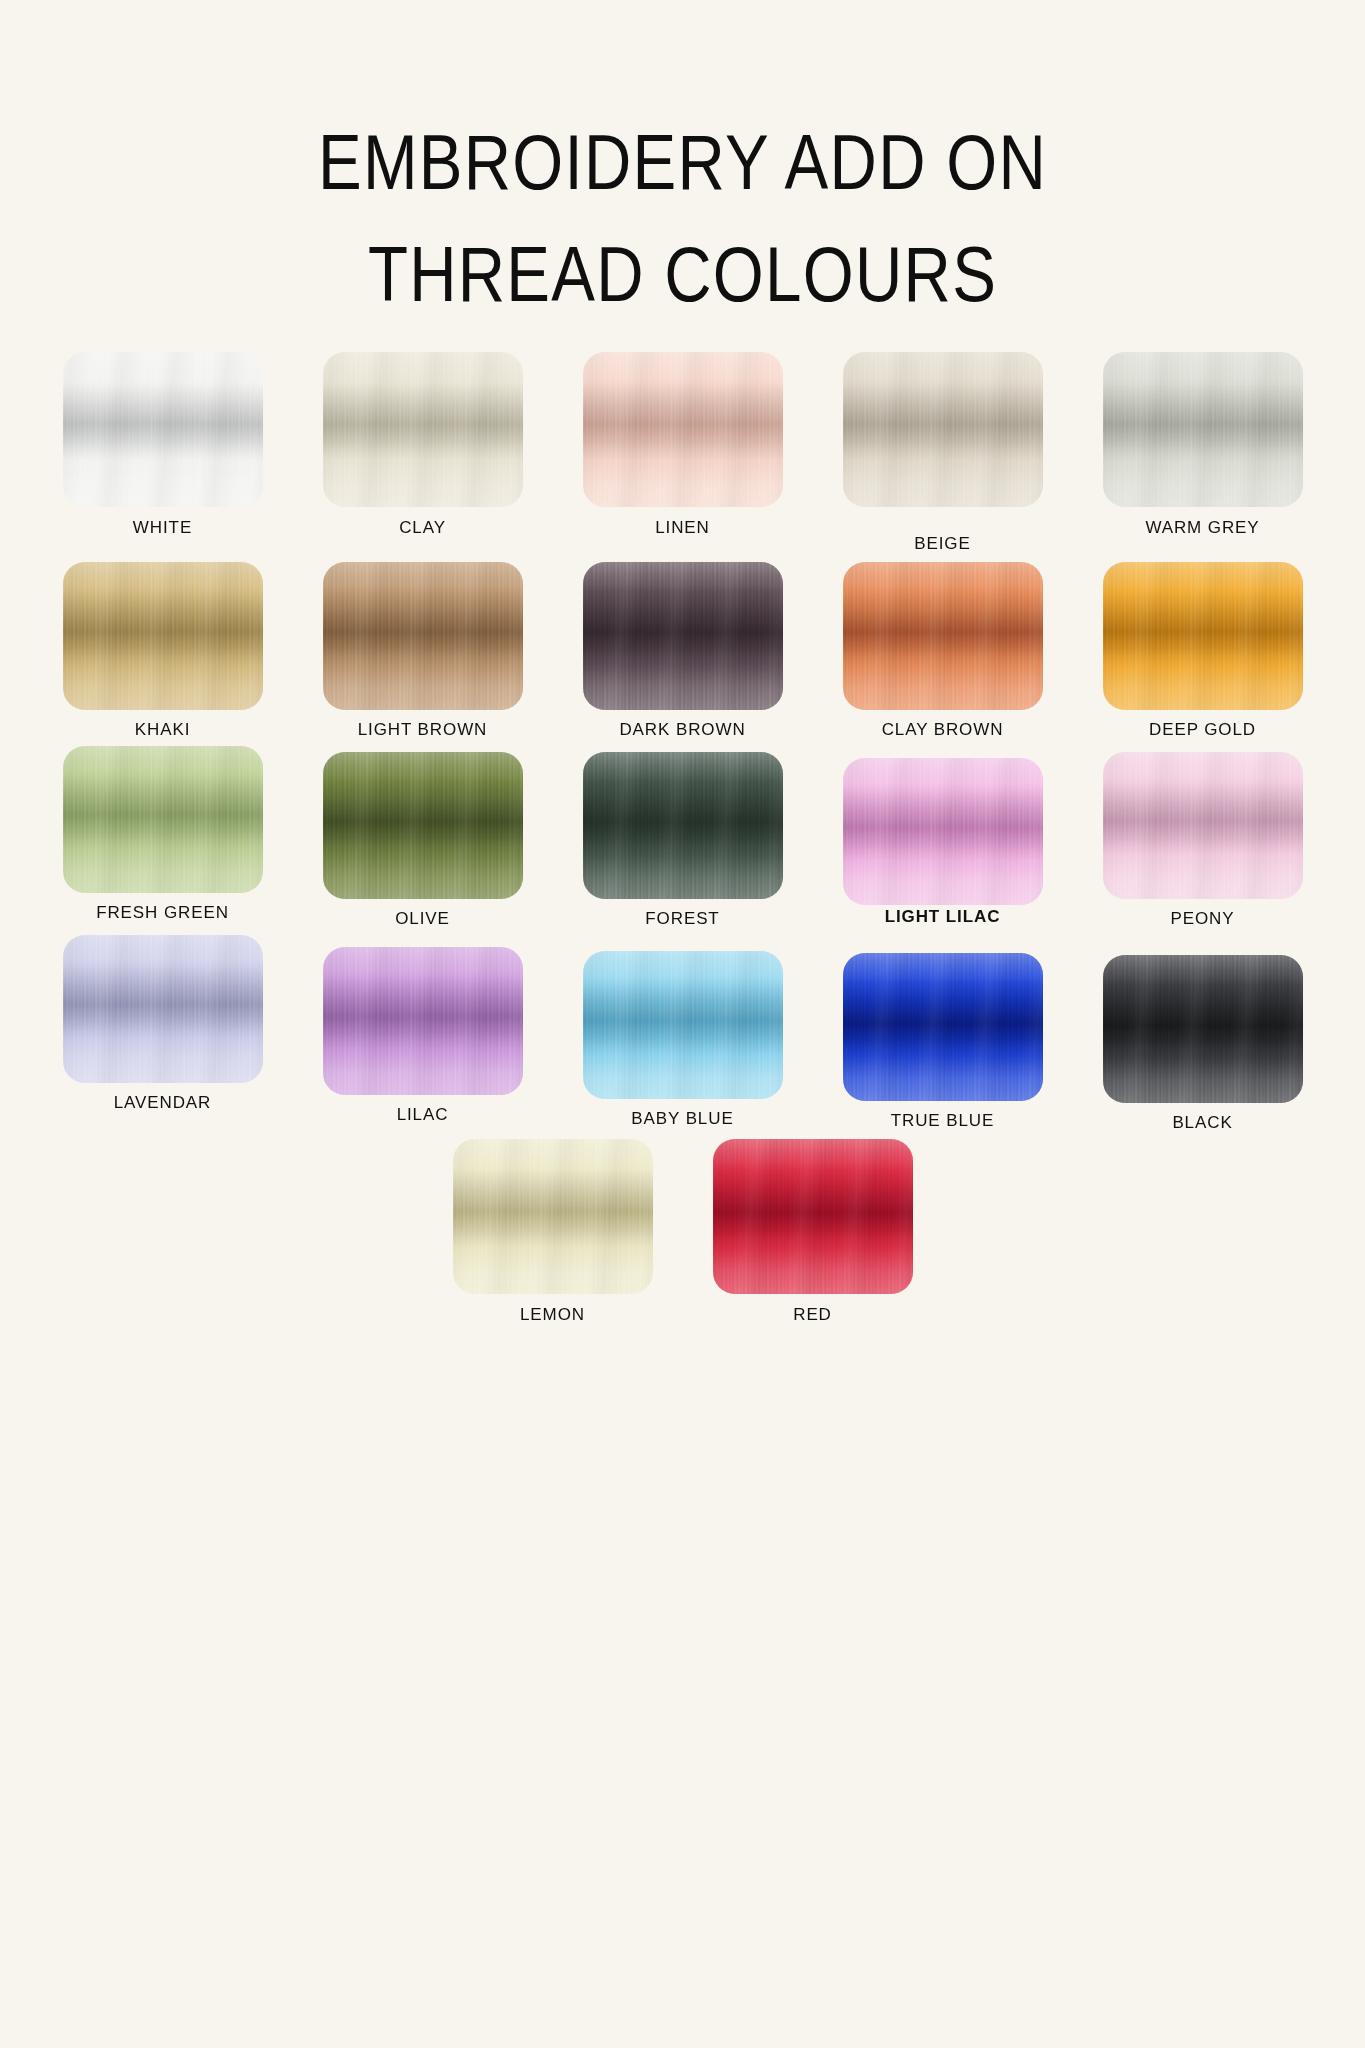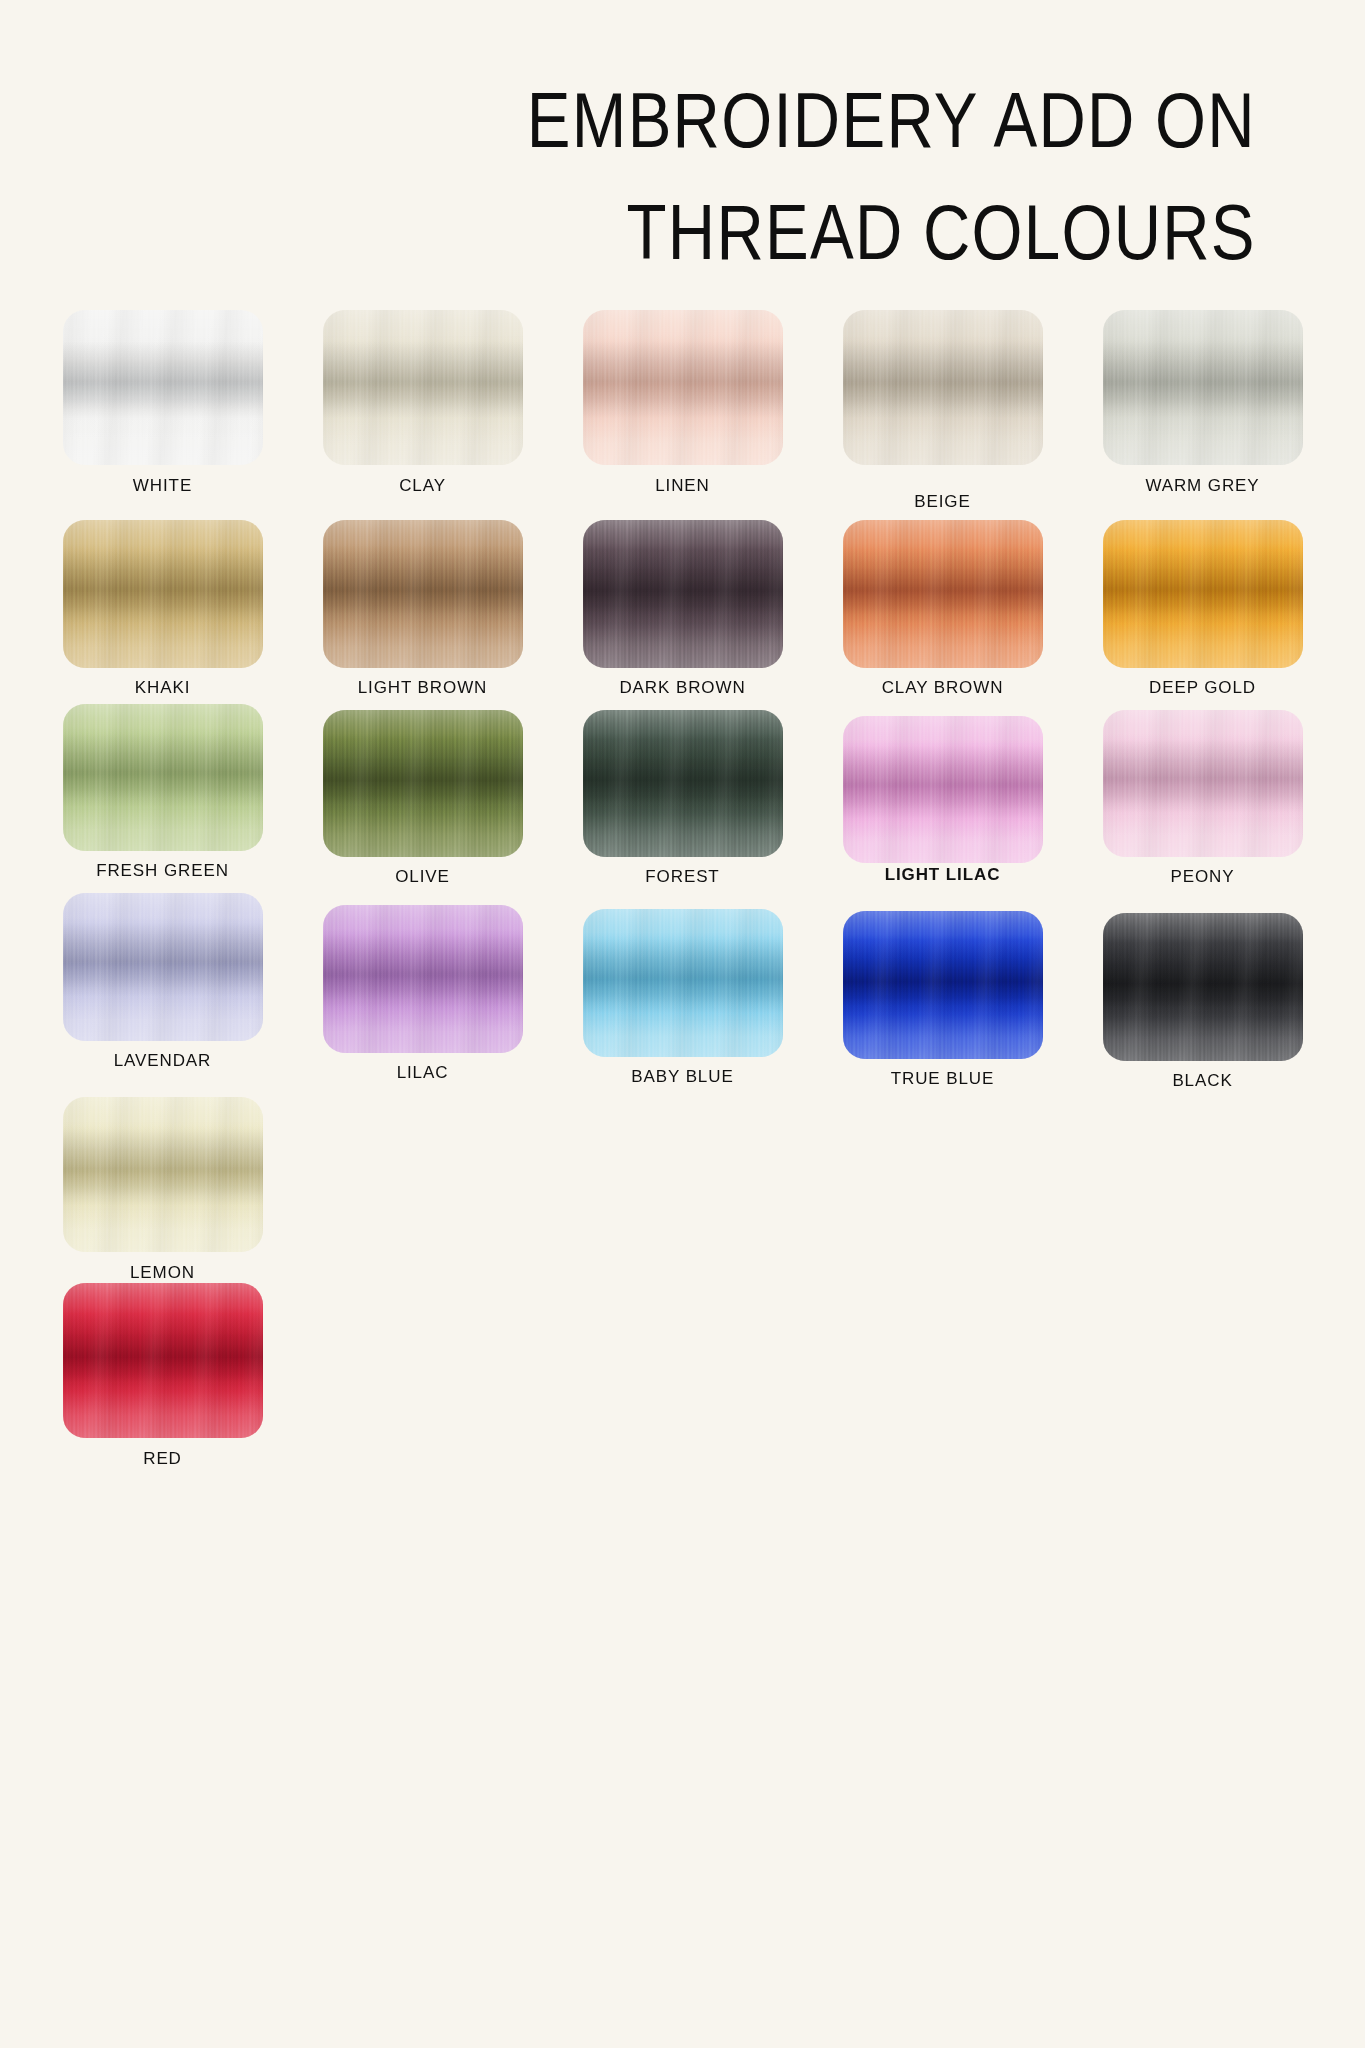--- a/index.html
+++ b/index.html
@@ -11,22 +11,22 @@
     height: 2048px;
     background: #f8f5ee;
     font-family: "Liberation Sans", sans-serif;
     overflow: hidden;
     position: relative;
   }
 
   
   .title-block {
     width: 100%;
-    text-align: right;
-    padding-top: 64px;
+    text-align: center;
+    padding-top: 106px;
     box-sizing: border-box;
   }
   .title-line {
     display: block;
     font-family: "Liberation Sans Narrow", "Liberation Sans", sans-serif;
     font-stretch: condensed;
     transform: scaleX(0.84);
     transform-origin: center;
     font-size: 78px;
     line-height: 112px;
@@ -289,21 +289,21 @@
       </div>
       <div class="swatch-cell" style="padding-top: 20px;">
         <div class="swatch" style="height: 148px; background: linear-gradient(rgb(59, 60, 64) 0%, rgb(59, 60, 64) 16%, rgb(47, 48, 52) 32%, rgb(30, 31, 34) 48%, rgb(47, 48, 52) 64%, rgb(59, 60, 64) 86%, rgb(59, 60, 64) 100%);">
           <div class="banding"></div>
           <div class="fibres"></div>
           <div class="streaks"></div>
         </div>
         <div class="swatch-label" style="margin-top: 10px;">BLACK</div>
       </div>
     </div>
-    <div class="swatch-row" style="margin-top: 6px; flex-direction: column;">
+    <div class="swatch-row" style="margin-top: 6px;">
       <div class="swatch-cell">
         <div class="swatch" style="height: 155px; background: linear-gradient(rgb(238, 234, 203) 0%, rgb(238, 234, 203) 16%, rgb(232, 226, 188) 32%, rgb(221, 211, 157) 48%, rgb(232, 226, 188) 64%, rgb(238, 234, 203) 86%, rgb(238, 234, 203) 100%);">
           <div class="banding"></div>
           <div class="fibres"></div>
           <div class="streaks"></div>
         </div>
         <div class="swatch-label" style="margin-top: 11px;">LEMON</div>
       </div>
       <div class="swatch-cell">
         <div class="swatch" style="height: 155px; background: linear-gradient(rgb(221, 44, 68) 0%, rgb(221, 44, 68) 16%, rgb(211, 32, 57) 32%, rgb(181, 18, 43) 48%, rgb(211, 32, 57) 64%, rgb(221, 44, 68) 86%, rgb(221, 44, 68) 100%);">

